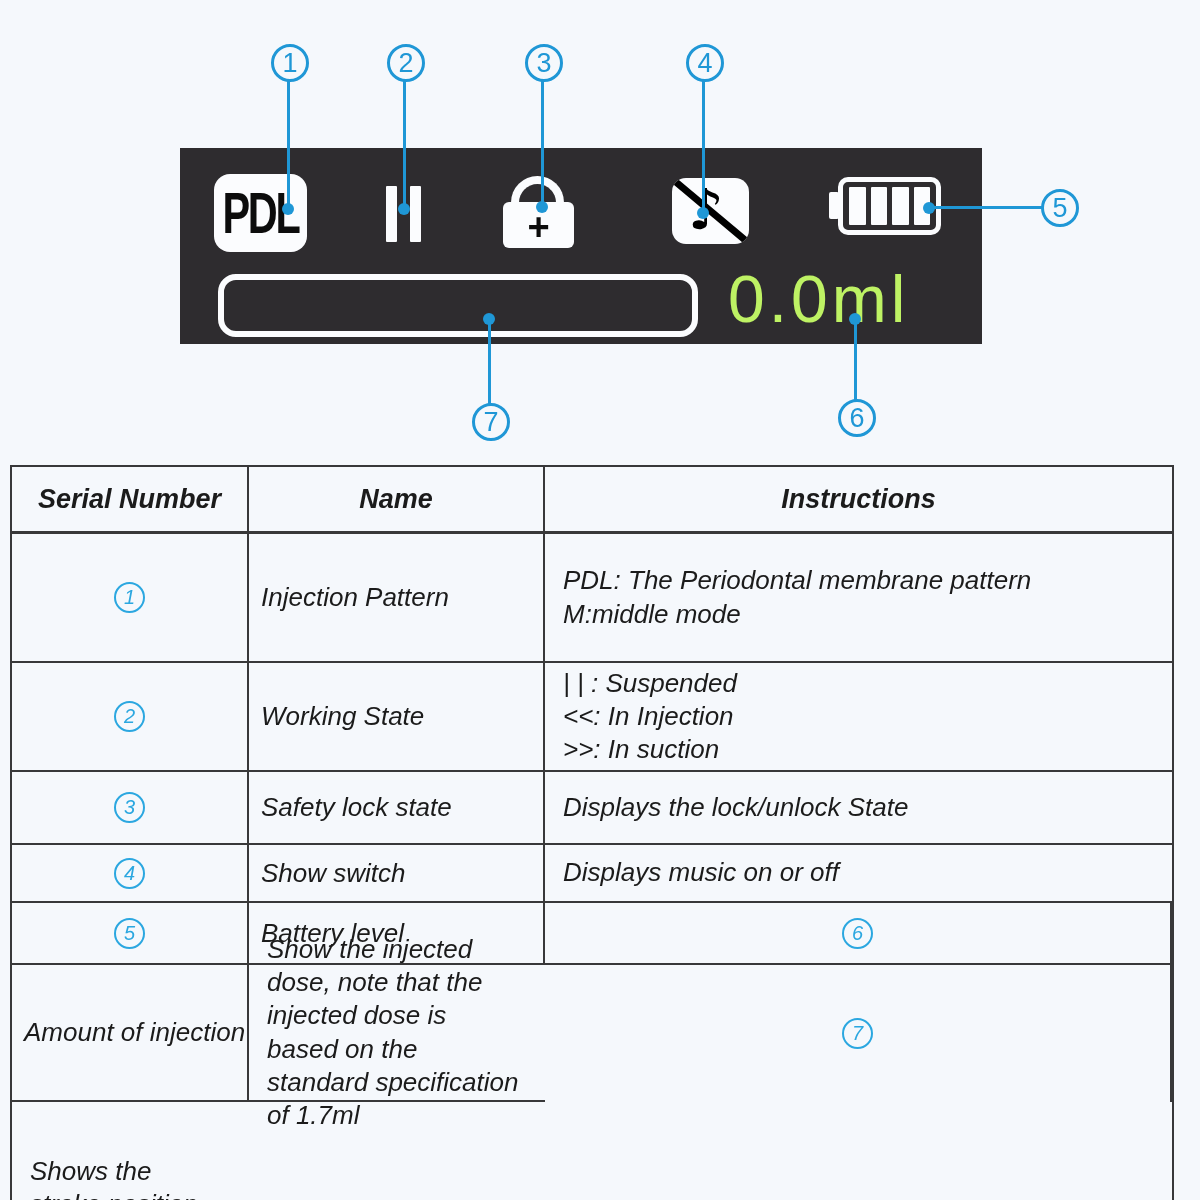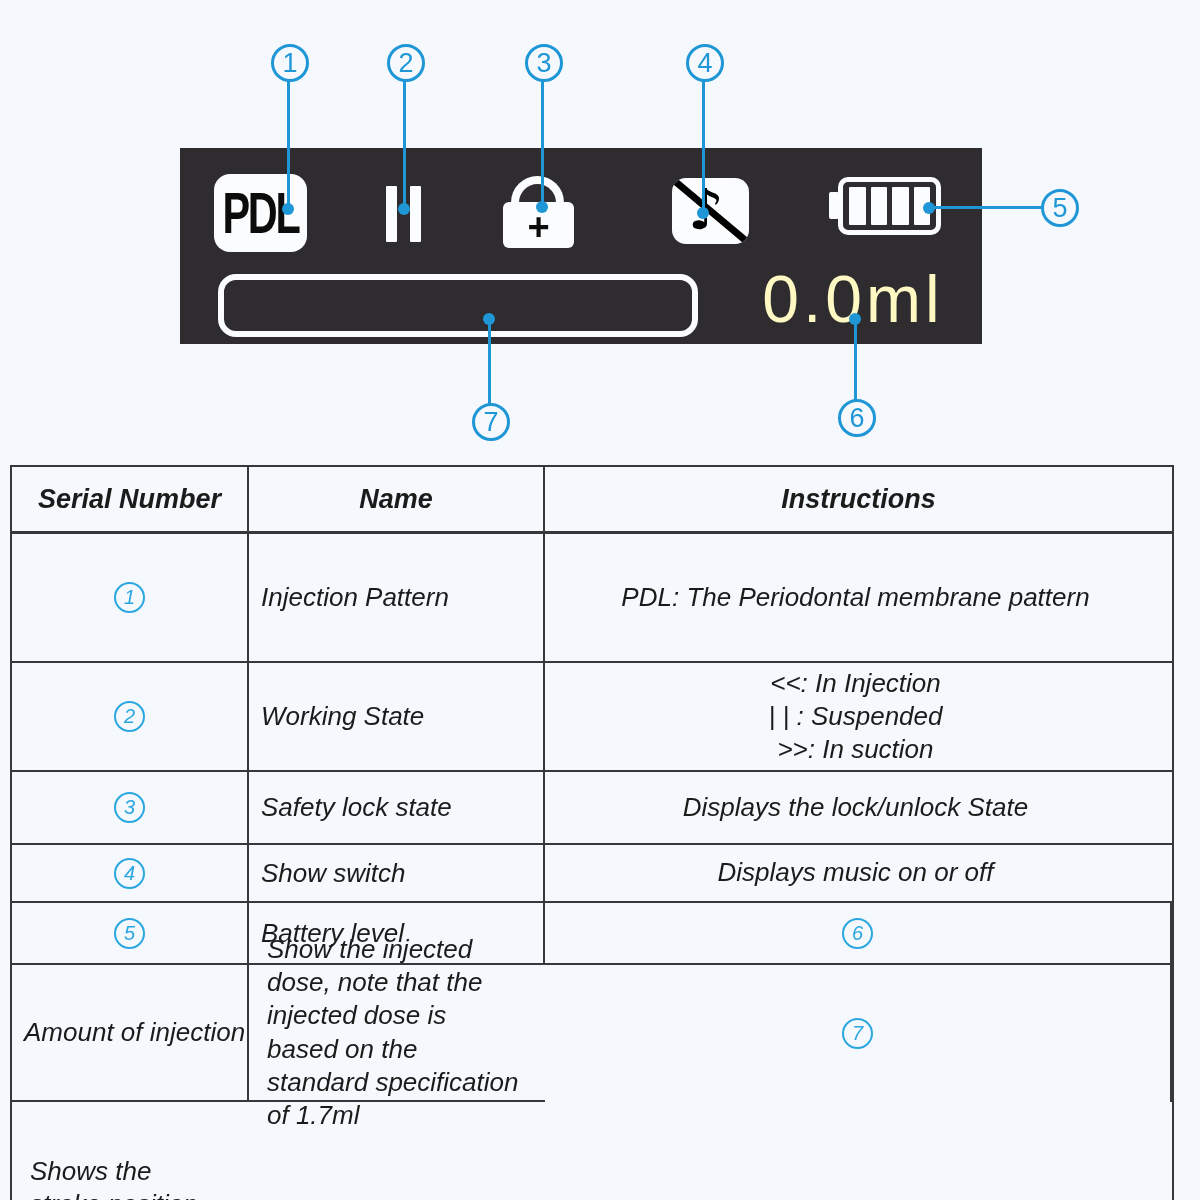--- a/index.html
+++ b/index.html
@@ -57,21 +57,21 @@
     border:5px solid #fbfcfe;border-radius:10px;box-sizing:border-box;
     display:flex;gap:5px;padding:5px 6px;
   }
   .battery-cell{flex:1;background:#fbfcfe;border-radius:1px;}
   .progress-bar{
     position:absolute;left:38px;top:126px;width:480px;height:63px;
     border:6px solid #fbfcfe;border-radius:18px;box-sizing:border-box;
   }
   .dose{
     position:absolute;left:548px;top:118px;width:250px;
-    font-size:66px;color:#fef9c3;letter-spacing:4px;line-height:1;white-space:nowrap;text-align:center;
+    font-size:66px;color:#bef264;letter-spacing:4px;line-height:1;white-space:nowrap;
   }
 
   
   .co-circle{
     position:absolute;width:38px;height:38px;border:3px solid #1f97d6;border-radius:50%;
     color:#1f97d6;font-size:27px;display:flex;align-items:center;justify-content:center;
     box-sizing:border-box;z-index:3;background:transparent;
   }
   .co-line{position:absolute;background:#1f97d6;z-index:3;}
   .co-dot{position:absolute;width:12px;height:12px;border-radius:50%;background:#1f97d6;z-index:4;}
@@ -100,21 +100,21 @@
   .cell.hb{border-bottom-width:3px;}
   .th{font-weight:700;font-size:27px;display:flex;align-items:center;justify-content:center;}
   .sc{display:flex;align-items:center;justify-content:center;}
   .num-circle{
     width:31px;height:31px;border:2px solid #2ba7e0;border-radius:50%;
     color:#2ba7e0;font-size:20px;display:flex;align-items:center;justify-content:center;
     box-sizing:border-box;
   }
   .nc{display:flex;align-items:center;font-size:26px;padding-left:12px;}
   .ic{display:flex;flex-direction:column;justify-content:center;font-size:26px;
-      padding-left:18px;padding-right:24px;line-height:1.28;align-items:center;}
+      padding-left:18px;padding-right:24px;line-height:1.28;}
 </style>
 </head>
 <body>
 
 <div class="stage">
 
   <div class="panel">
     <div class="pdl-box">
       <span>PDL</span>
     </div>
@@ -171,29 +171,30 @@
     <div class="cell th bc1 hb">Serial Number</div>
     <div class="cell th bc2 hb">Name</div>
     <div class="cell th hb">Instructions</div>
 
     <div class="cell sc bc1 rb">
       <span class="num-circle">1</span>
     </div>
     <div class="cell nc bc2 rb">Injection Pattern</div>
     <div class="cell ic rb">
       <div>PDL: The Periodontal membrane pattern</div>
+      <div>M:middle mode</div>
     </div>
 
     <div class="cell sc bc1 rb">
       <span class="num-circle">2</span>
     </div>
     <div class="cell nc bc2 rb">Working State</div>
     <div class="cell ic rb">
+      <div>| | : Suspended</div>
       <div>&lt;&lt;: In Injection</div>
-      <div>| | : Suspended</div>
       <div>&gt;&gt;: In suction</div>
     </div>
 
     <div class="cell sc bc1 rb">
       <span class="num-circle">3</span>
     </div>
     <div class="cell nc bc2 rb">Safety lock state</div>
     <div class="cell ic rb">
       <div>Displays the lock/unlock State</div>
     </div>

